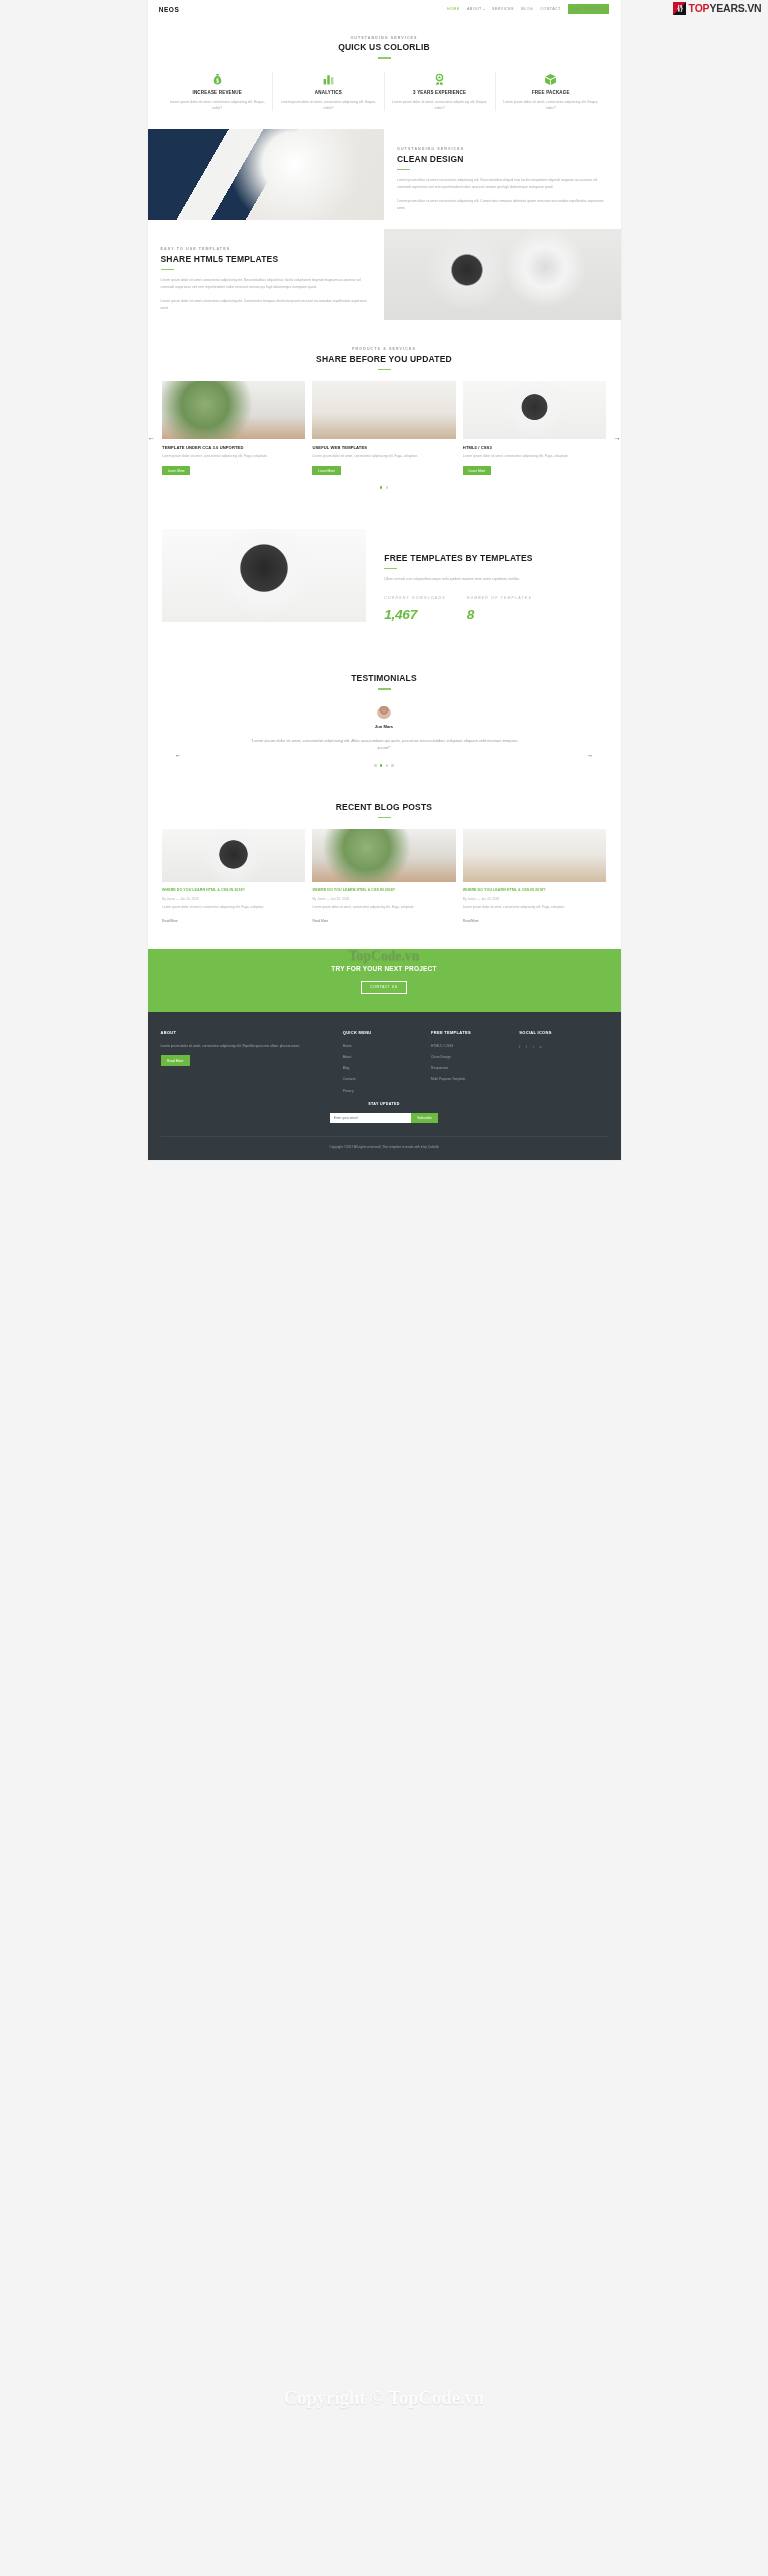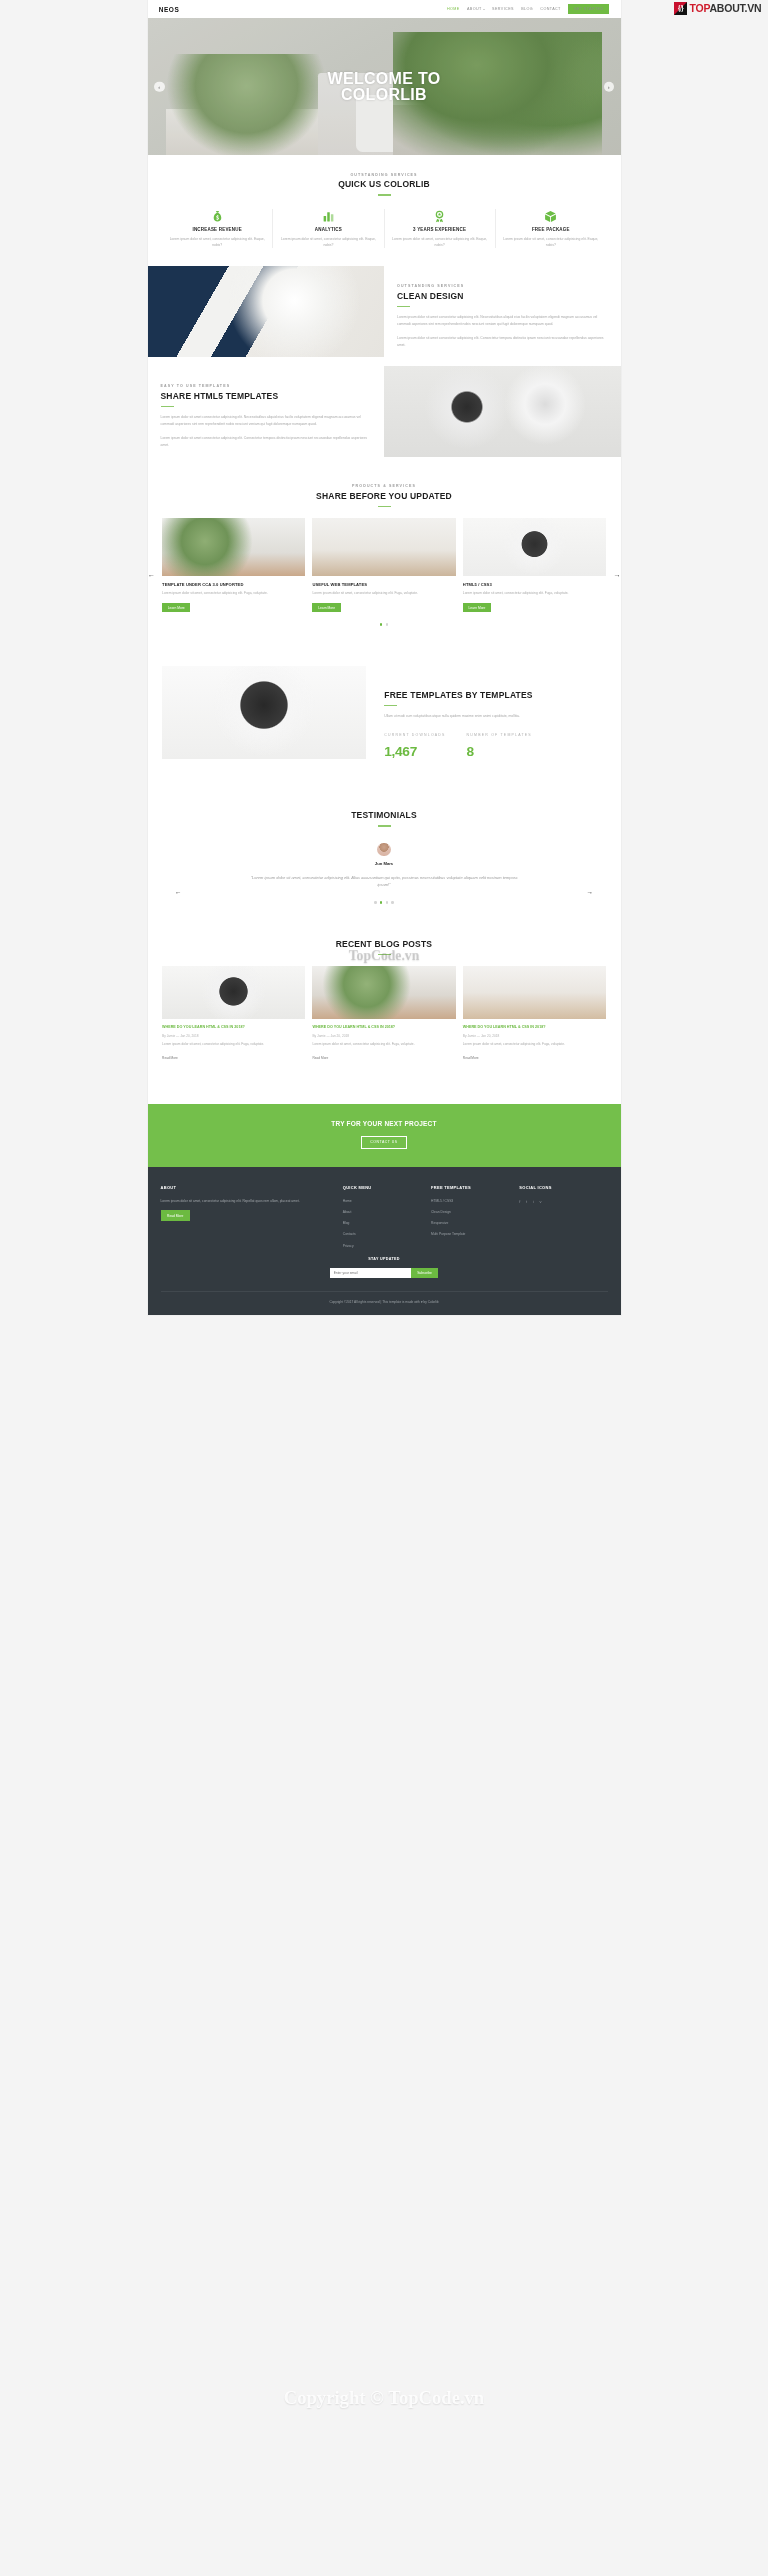--- a/index.html
+++ b/index.html
@@ -128,21 +128,21 @@
   .dots{display:flex;gap:3.2px;justify-content:center;margin-top:11.3px;}
   .dot{width:2.4px;height:2.4px;border-radius:50%;background:#d6d6d6;}
   .dot.on{background:#6cba41;}
 
   
   .cnt-left{width:46%;}
   .img-echo{height:93px;background:
       radial-gradient(circle at 50% 42%,#282828 0%,#3a3a3a 20%,#f6f6f6 21%,transparent 44%),
       linear-gradient(180deg,#fafafa 0%,#efefee 100%);}
   .cnt-right{width:54%;padding:21px 13px 0 18px;}
-  .cnt-row{display:flex;gap:21px;margin-top:13px;}
+  .cnt-row{display:flex;gap:21px;margin-top:13px;font-style:italic;}
   .cnt-lab{font-size:3.5px;letter-spacing:1.2px;color:#b0b0b0;line-height:1.7;
       text-transform:uppercase;}
   .cnt-num{font-family:"Liberation Sans Narrow","Liberation Sans",sans-serif;
       font-weight:bold;font-size:13.7px;color:#6cba41;margin-top:4.9px;letter-spacing:-0.3px;}
 
   
   .tst{padding:21px 14.6px 14.6px;text-align:center;position:relative;}
   .avatar{width:13.7px;height:13.7px;border-radius:50%;margin:16px auto 0;
       background:radial-gradient(circle at 50% 32%,#caa189 0%,#b98d72 40%,transparent 42%),
       linear-gradient(180deg,#e4c9bd 0%,#d9b3a3 100%);}
@@ -213,51 +213,38 @@
 </head>
 <body>
 
 <div class="page">
 
   <div class="topcode">
     <div class="tc-mark">
       <span>{/}</span>
     </div>
     <div class="tc-text">
-      <span class="r">TOP</span><span class="d">ABOUT.VN</span>
+      <span class="r">TOP</span><span class="d">YEARS.VN</span>
     </div>
   </div>
 
   <div class="site">
 
     <div class="header">
       <div class="logo">NEOS</div>
       <div class="nav">
         <a href="#" class="active"><span>HOME</span></a>
         <a href="#"><span>ABOUT</span><i class="caret"></i></a>
         <a href="#"><span>SERVICES</span></a>
         <a href="#"><span>BLOG</span></a>
         <a href="#"><span>CONTACT</span></a>
         <a href="#" class="btn-started">GET STARTED</a>
       </div>
     </div>
 
-    <div class="hero">
-      <div class="plantA"></div>
-      <div class="plantB"></div>
-      <div class="mug"></div>
-      <div class="plantC"></div>
-      <div class="hero-overlay"></div>
-      <div class="hero-text">
-        <div>WELCOME TO</div>
-        <div>COLORLIB</div>
-      </div>
-      <div class="hero-arrow l">‹</div>
-      <div class="hero-arrow r">›</div>
-    </div>
 
     <div class="sec">
       <div class="eyebrow">OUTSTANDING SERVICES</div>
       <div class="h2">QUICK US COLORLIB</div>
       <div class="rule"></div>
       <div class="svc-grid">
 
         <div class="svc">
           <div class="svc-ico">
             <svg viewBox="0 0 24 24">
@@ -398,21 +385,21 @@
       <div class="tst-arrow l">←</div>
       <div class="tst-arrow r">→</div>
       <div class="dots" style="margin-top:13px;">
         <span class="dot"></span>
         <span class="dot on"></span>
         <span class="dot"></span>
         <span class="dot"></span>
       </div>
     </div>
 
-    <div class="sec" style="padding-bottom:42px;">
+    <div class="sec" style="padding-bottom:24px;">
       <div class="h2">RECENT BLOG POSTS</div>
       <div class="rule"></div>
       <div class="blog-grid">
 
         <div class="blog">
           <div class="blog-img b1"></div>
           <a href="#" class="blog-t">WHERE DO YOU LEARN HTML &amp; CSS IN 2018?</a>
           <div class="blog-m">By Jamie — Jan 20, 2018</div>
           <div class="blog-p">Lorem ipsum dolor sit amet, consectetur adipisicing elit. Fuga, voluptate.</div>
           <a href="#" class="blog-more">Read More</a>

